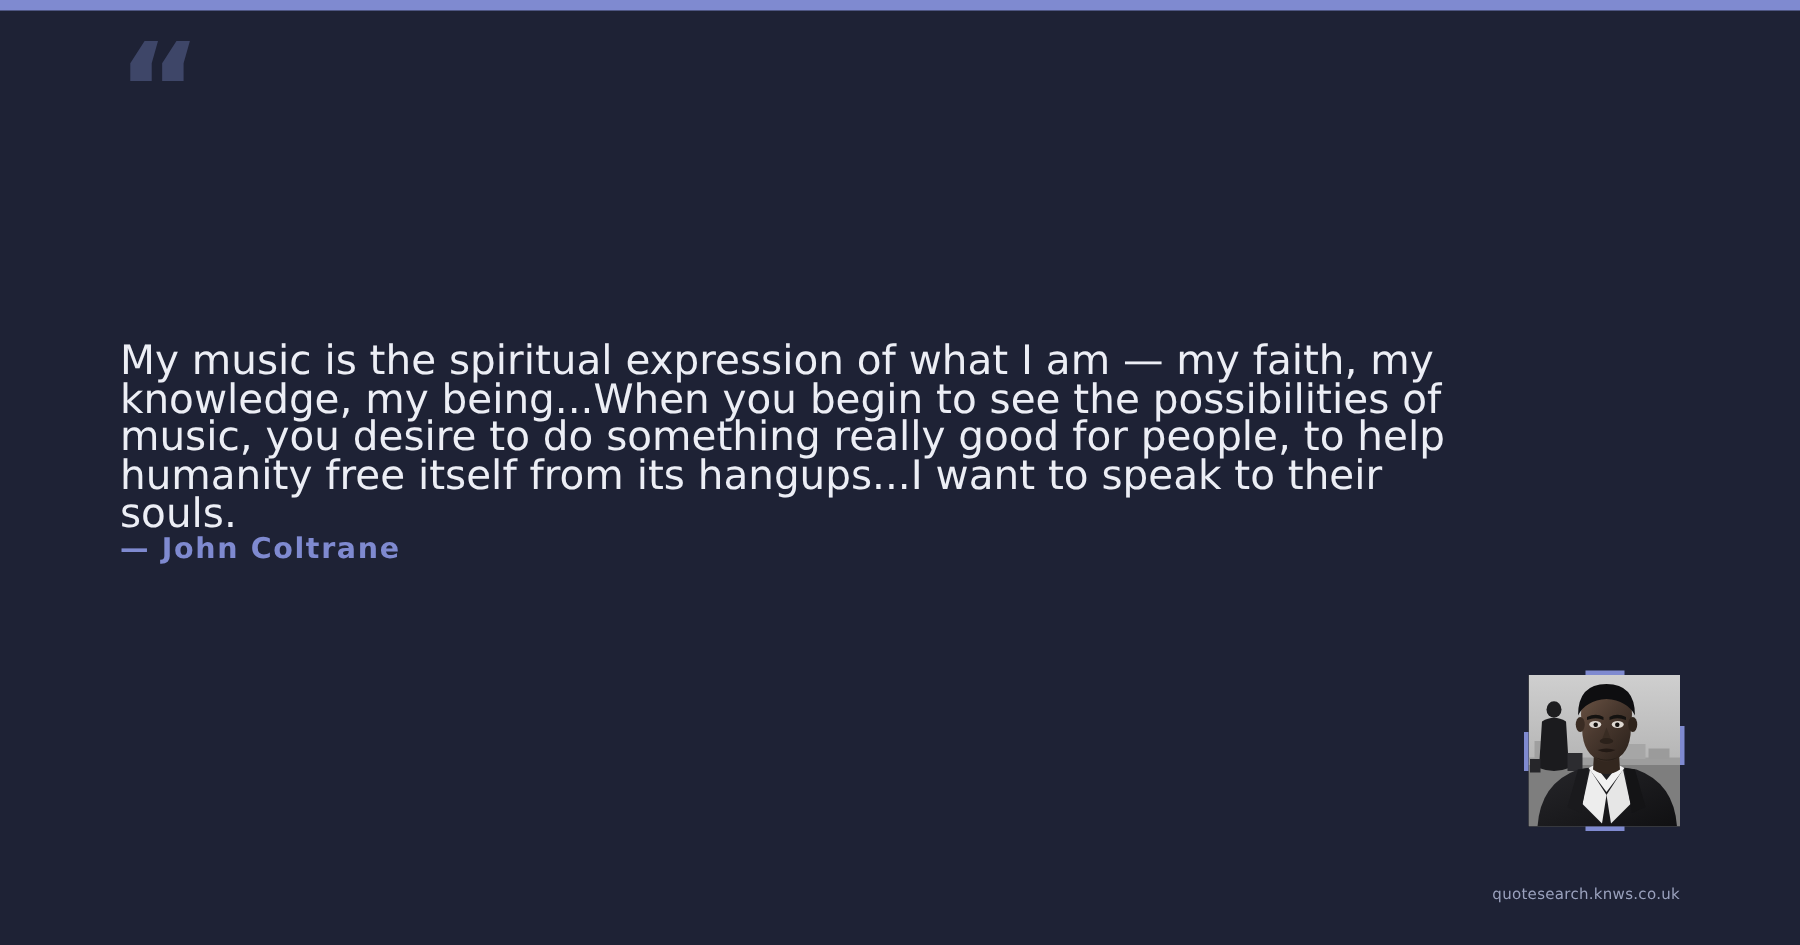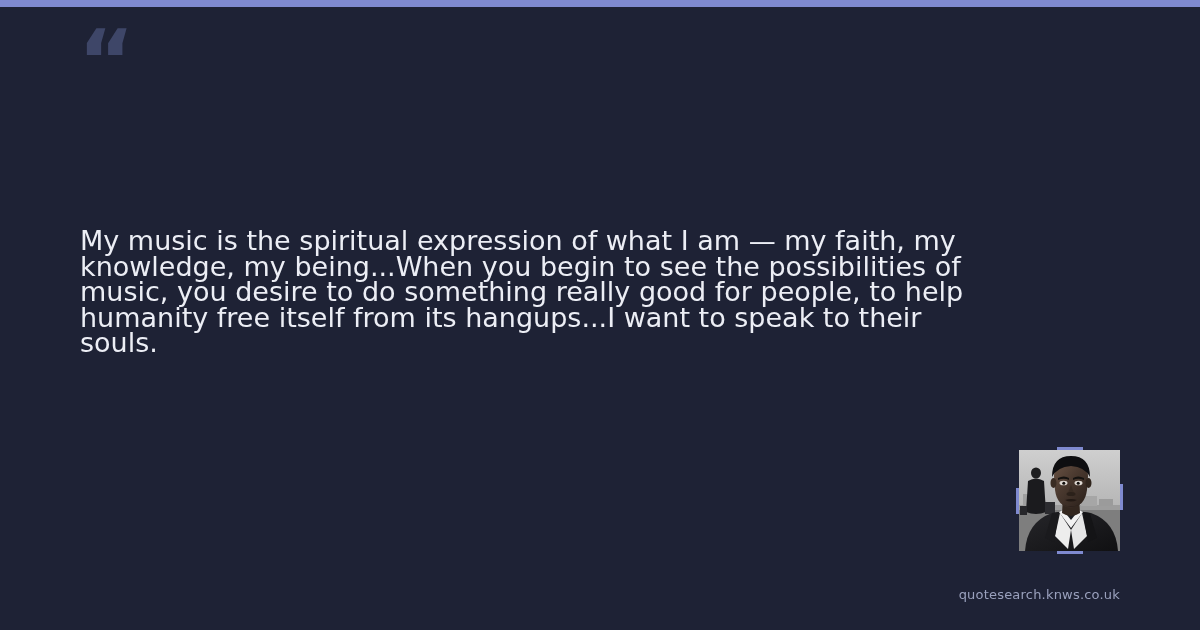--- a/index.html
+++ b/index.html
@@ -46,21 +46,21 @@
     position:absolute;
     left:80px; top:355px;
     font-size:19px;
     font-weight:700;
     color:#7f8ad0;
     letter-spacing:1.1px;
   }
   #footer-url {
     position:absolute;
     right:80px; bottom:28px;
-    font-size:13px;
+    font-size:10px;
     color:#9aa1bd;
     letter-spacing:0.2px;
   }
 
   
   #portrait-wrap {
     position:absolute;
     left:1019px; top:450px;
     width:101px; height:101px;
   }
@@ -83,20 +83,21 @@
 <body>
 
 <div id="card">
 
   <div id="topbar"></div>
 
   <div id="quote-glyph">“</div>
 
   <div id="quote-text">My music is the spiritual expression of what I am — my faith, my knowledge, my being...When you begin to see the possibilities of music, you desire to do something really good for people, to help humanity free itself from its hangups...I want to speak to their souls.</div>
 
+  <div id="attribution">— John Coltrane</div>
 
   <div id="portrait-wrap">
     <div id="portrait">
       <svg viewBox="0 0 101 101" xmlns="http://www.w3.org/2000/svg" aria-hidden="true">
         <defs>
           <linearGradient id="skyg" x1="0" y1="0" x2="0" y2="1">
             <stop offset="0%" stop-color="#cfcfcf"></stop>
             <stop offset="55%" stop-color="#b6b6b6"></stop>
             <stop offset="100%" stop-color="#8f8f8f"></stop>
           </linearGradient>

